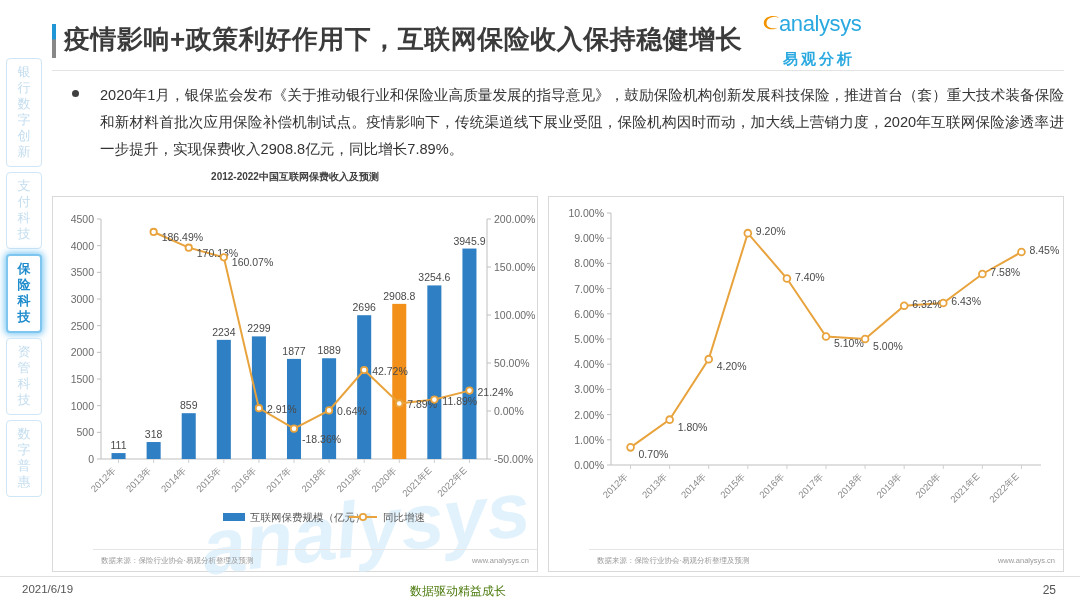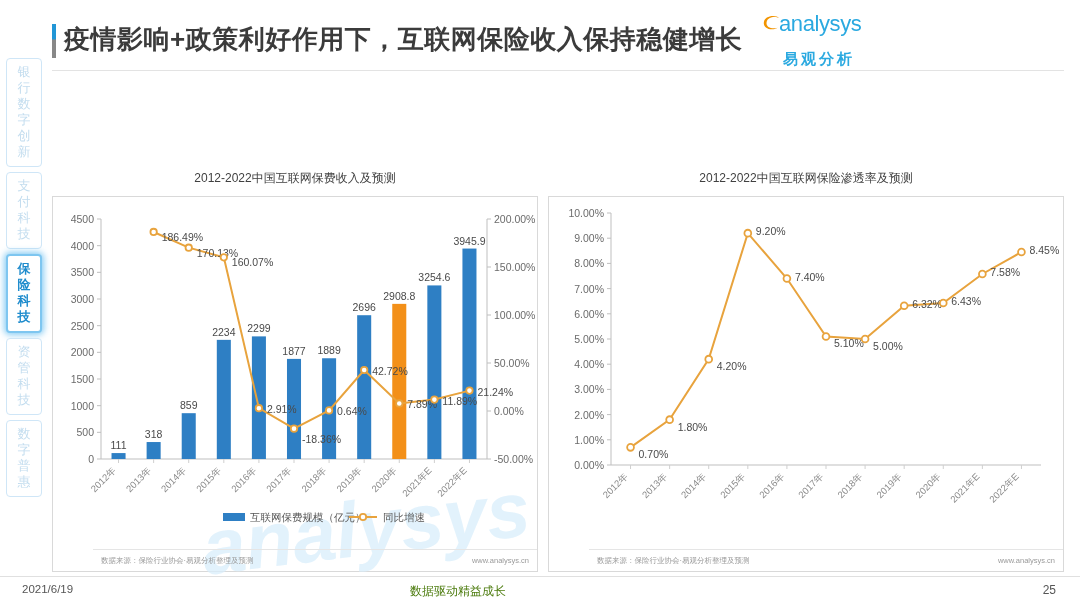--- a/index.html
+++ b/index.html
@@ -64,21 +64,21 @@
     font-size: 14.6px; line-height: 27px; color: #333;
     text-align: justify;
   }
 
   
   .panel { position: absolute; top: 196px; height: 376px; border: 1px solid #d9d9d9; background: #fff; }
   .panel.left  { left: 52px;  width: 486px; }
   .panel.right { left: 548px; width: 516px; }
   .chart-title {
     position: absolute; top: 170px; text-align: center;
-    font-size: 12px; font-weight: normal; color: #404040;
+    font-size: 10px; font-weight: bold; color: #404040;
   }
   .chart-title.left  { left: 52px;  width: 486px; }
   .chart-title.right { left: 548px; width: 516px; }
 
   .plot { position: absolute; inset: 0; }
   svg { display: block; }
 
   .panel-footer {
     position: absolute; bottom: 0; left: 0; right: 0; height: 22px;
     border-top: 1px solid #e5e5e5;
@@ -156,23 +156,26 @@
       <span>技</span>
     </div>
     <div class="side-tab">
       <span>数</span>
       <span>字</span>
       <span>普</span>
       <span>惠</span>
     </div>
   </div>
 
+  <div class="bullet-wrap">
+    <div class="bullet-dot"></div>
+    <div class="bullet-text">2020年1月，银保监会发布《关于推动银行业和保险业高质量发展的指导意见》，鼓励保险机构创新发展科技保险，推进首台（套）重大技术装备保险和新材料首批次应用保险补偿机制试点。疫情影响下，传统渠道线下展业受阻，保险机构因时而动，加大线上营销力度，2020年互联网保险渗透率进一步提升，实现保费收入2908.8亿元，同比增长7.89%。</div>
+  </div>
 
   <div class="chart-title left">2012-2022中国互联网保费收入及预测</div>
-  <div class="chart-title right">2012-2022中国互联网保险渗透率及预测</div>
 
   <div class="panel left">
     <div class="wm wm1">analysys</div>
     <svg id="svg-left" class="plot" width="486" height="376">
         <line x1="48" y1="22" x2="48" y2="262" stroke="#bfbfbf" stroke-width="1"></line>
         <line x1="48" y1="262" x2="434" y2="262" stroke="#bfbfbf" stroke-width="1"></line>
         <line x1="434" y1="22" x2="434" y2="262" stroke="#bfbfbf" stroke-width="1"></line>
         <line x1="44" y1="262" x2="48" y2="262" stroke="#bfbfbf" stroke-width="1"></line>
         <text x="41" y="266" class="tick-lbl" text-anchor="end">0</text>
         <line x1="44" y1="235.33333333333334" x2="48" y2="235.33333333333334" stroke="#bfbfbf" stroke-width="1"></line>

